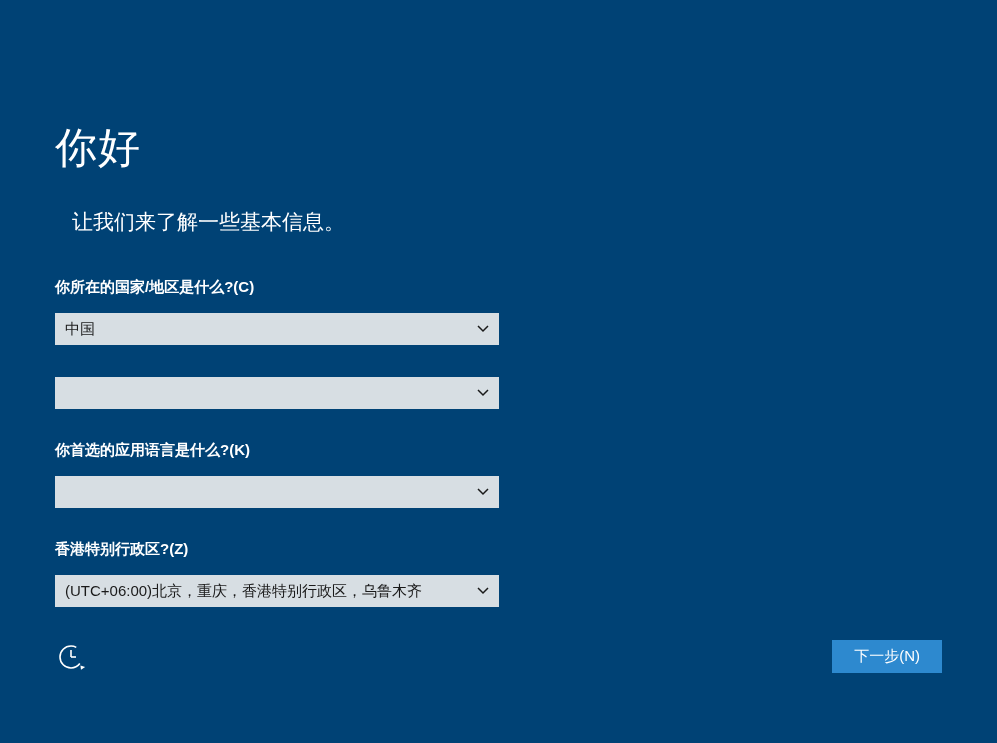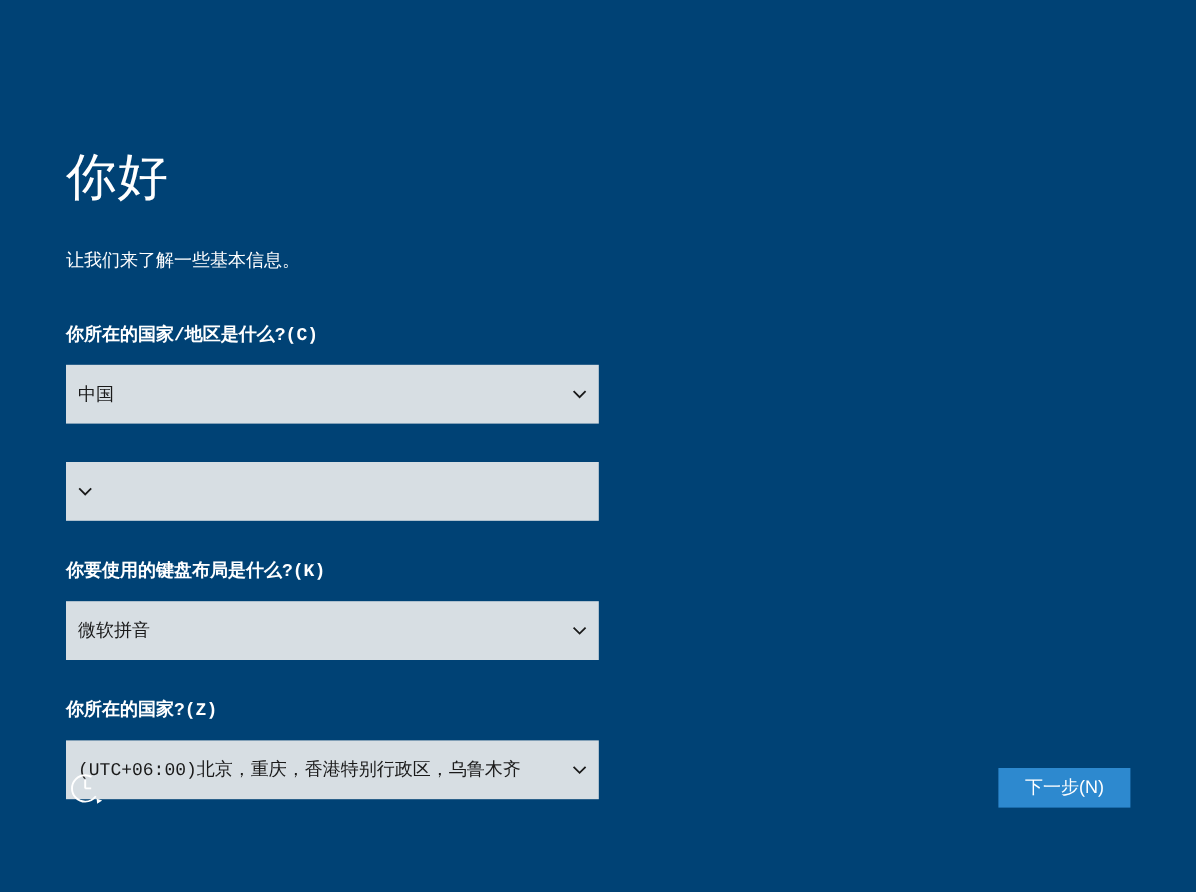--- a/index.html
+++ b/index.html
@@ -12,54 +12,54 @@
       height: 743px;
       background-color: #004275;
       font-family: "Microsoft YaHei", "Segoe UI", sans-serif;
       color: #ffffff;
       position: relative;
       overflow: hidden;
     }
     .content {
       padding-left: 55px;
       padding-top: 120px;
-      font-family: Liberation Mono, monospace;
     }
     .page-title {
       font-size: 42px;
       font-weight: 300;
       margin-bottom: 32px;
       letter-spacing: 1px;
     }
     .subtitle {
-      font-size: 15px;
+      font-size: 21px;
       font-weight: 400;
       margin-bottom: 42px;
+      margin-left: 17px;
     }
     .field-group {
       margin-bottom: 32px;
     }
     .field-label {
       font-size: 15px;
       font-weight: 600;
       margin-bottom: 16px;
       display: block;
     }
     .dropdown {
       width: 444px;
-      height: 49px;
+      height: 32px;
       background-color: #d7dee3;
       color: #1a1a1a;
       border: none;
       padding: 0 10px;
       font-size: 15px;
       font-family: inherit;
       display: flex;
       align-items: center;
-      justify-content: flex-start;
+      justify-content: flex-end;
       cursor: pointer;
       position: relative;
     }
     .dropdown-text {
       flex: 1;
     }
     .chevron {
       width: 12px;
       height: 8px;
       position: relative;
@@ -118,33 +118,32 @@
     <div class="dropdown">
       <span class="chevron">
         <svg width="12" height="8" viewBox="0 0 12 8">
             <path d="M1 1 L6 6 L11 1" stroke="#1a1a1a" stroke-width="1.5" fill="none"></path>
           </svg>
       </span>
     </div>
   </div>
 
   <div class="field-group">
-    <label class="field-label">你要使用的键盘布局是什么?(K)</label>
+    <label class="field-label">你首选的应用语言是什么?(K)</label>
     <div class="dropdown">
-      <span class="dropdown-text">微软拼音</span>
       <span class="chevron">
         <svg width="12" height="8" viewBox="0 0 12 8">
             <path d="M1 1 L6 6 L11 1" stroke="#1a1a1a" stroke-width="1.5" fill="none"></path>
           </svg>
       </span>
     </div>
   </div>
 
   <div class="field-group">
-    <label class="field-label">你所在的国家?(Z)</label>
+    <label class="field-label">香港特别行政区?(Z)</label>
     <div class="dropdown">
       <span class="dropdown-text">(UTC+06:00)北京，重庆，香港特别行政区，乌鲁木齐</span>
       <span class="chevron">
         <svg width="12" height="8" viewBox="0 0 12 8">
             <path d="M1 1 L6 6 L11 1" stroke="#1a1a1a" stroke-width="1.5" fill="none"></path>
           </svg>
       </span>
     </div>
   </div>
 </div>

